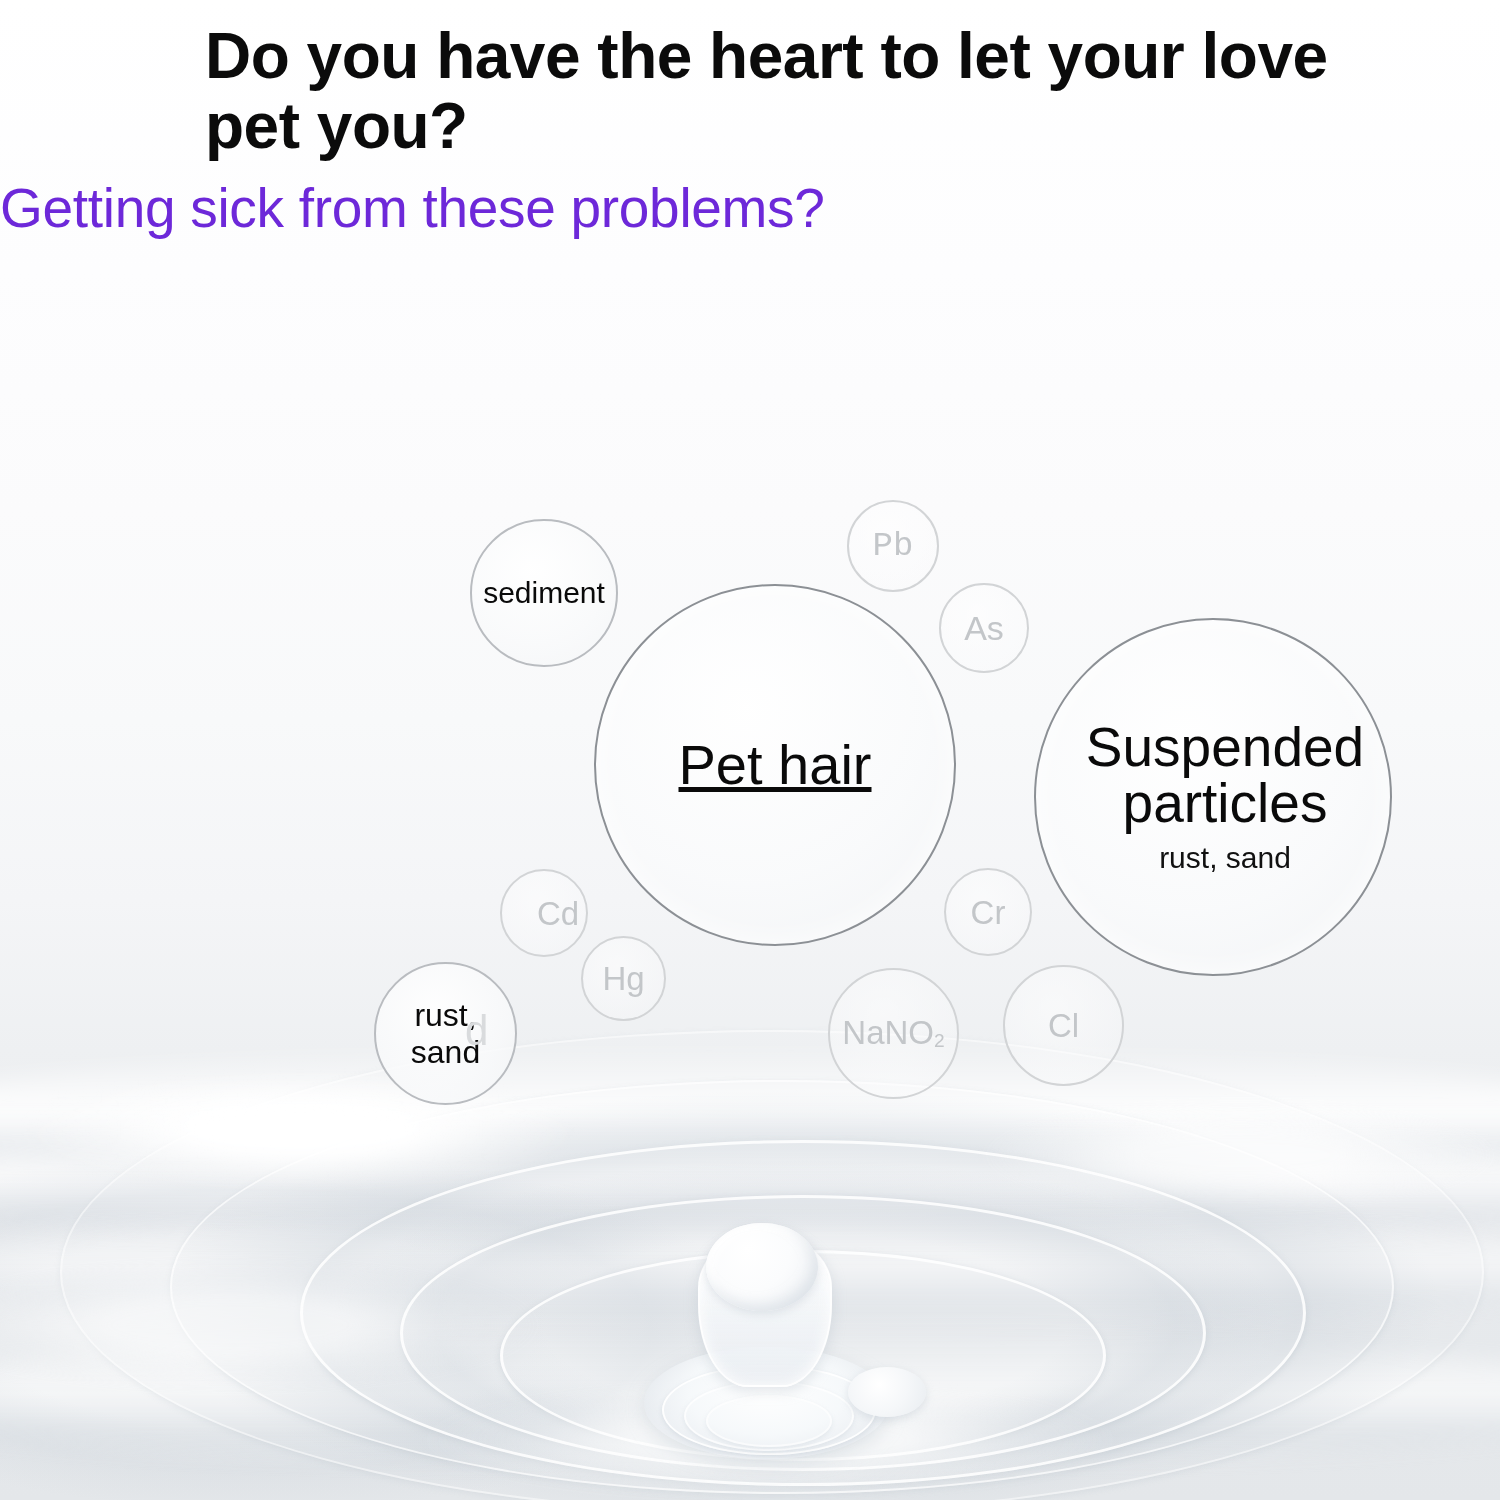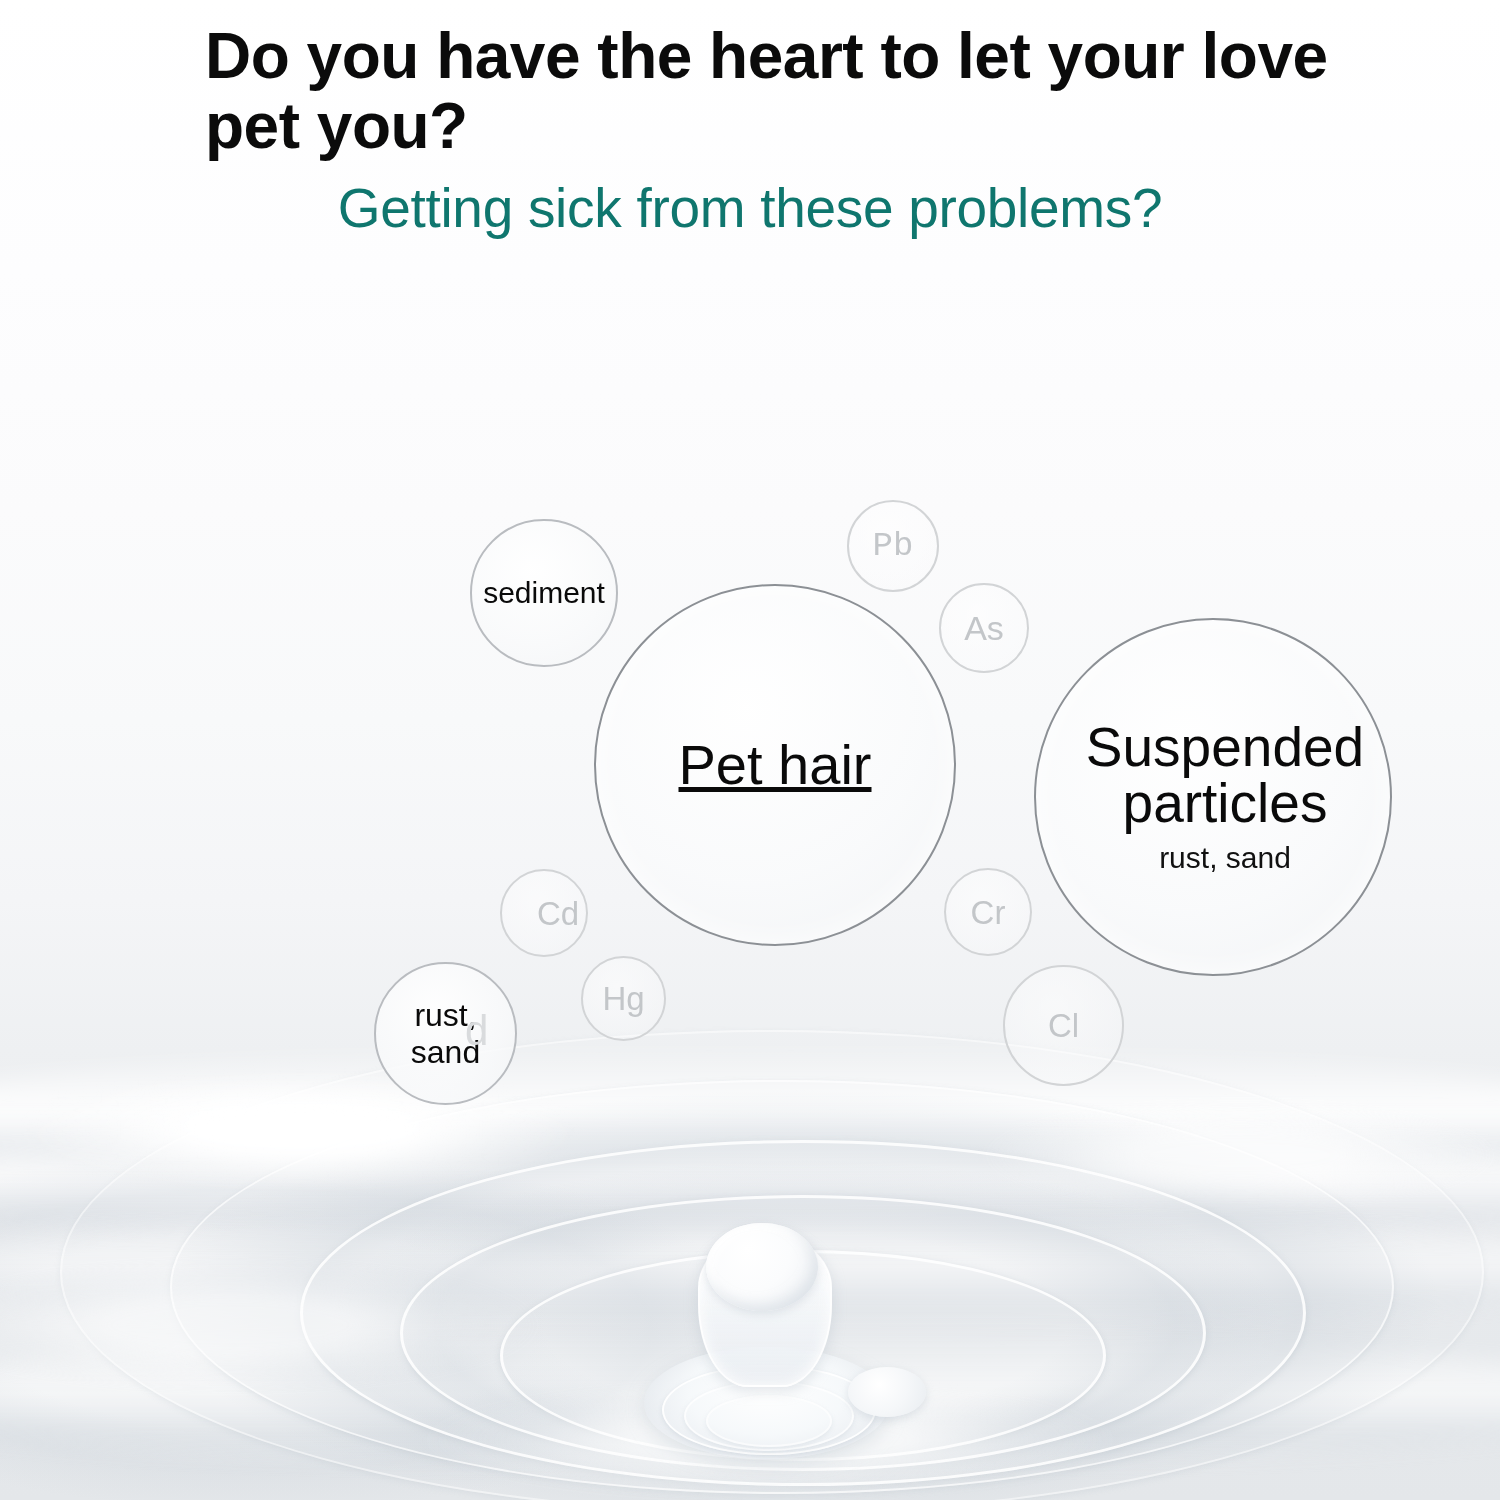--- a/index.html
+++ b/index.html
@@ -174,25 +174,25 @@
     font-weight: 700;
     color: #0b0b0b;
     letter-spacing: -0.5px;
     white-space: pre-line;
   }
   .subhead {
     position: absolute;
     left: 0;
     top: 178px;
     width: 1500px;
-    text-align: center;
+    text-align: left;
     font-size: 55px;
     line-height: 1.1;
     font-weight: 400;
-    color: #0f766e;
+    color: #6d28d9;
     letter-spacing: -0.3px;
   }
 
   
   .bubbles {
     position: absolute;
     inset: 0;
   }
 
   .bubble {
@@ -300,21 +300,21 @@
 
   #bubble-pb { left: 847px; top: 500px; width: 92px; height: 92px; }
   #bubble-pb .bubble-label-faint { font-size: 34px; font-family: Liberation Mono, monospace; }
 
   #bubble-as { left: 939px; top: 583px; width: 90px; height: 90px; }
   #bubble-as .bubble-label-faint { font-size: 34px; }
 
   #bubble-cd { left: 500px; top: 869px; width: 88px; height: 88px; }
   #bubble-cd .bubble-label-faint { font-size: 33px; margin-left: 28px; }
 
-  #bubble-hg { left: 581px; top: 956px; width: 85px; height: 85px; }
+  #bubble-hg { left: 581px; top: 936px; width: 85px; height: 85px; }
   #bubble-hg .bubble-label-faint { font-size: 33px; }
 
   #bubble-cr { left: 944px; top: 868px; width: 88px; height: 88px; justify-content: center; }
   #bubble-cr .bubble-label-faint { font-size: 33px; }
 
   #bubble-nano2 { left: 828px; top: 968px; width: 131px; height: 131px; }
   #bubble-nano2 .bubble-label-faint { font-size: 33px; }
 
   #bubble-cl { left: 1003px; top: 965px; width: 121px; height: 121px; }
   #bubble-cl .bubble-label-faint { font-size: 33px; }
@@ -414,19 +414,22 @@
     </div>
 
     <div class="bubble faint" id="bubble-hg">
       <div class="bubble-label-faint">Hg</div>
     </div>
 
     <div class="bubble faint" id="bubble-cr">
       <div class="bubble-label-faint">Cr</div>
     </div>
 
+    <div class="bubble faint" id="bubble-nano2">
+      <div class="bubble-label-faint"><span>NaNO</span><span class="sub">2</span></div>
+    </div>
 
     <div class="bubble faint" id="bubble-cl">
       <div class="bubble-label-faint">Cl</div>
     </div>
 
   </div>
 </div>
 
 </body></html>

